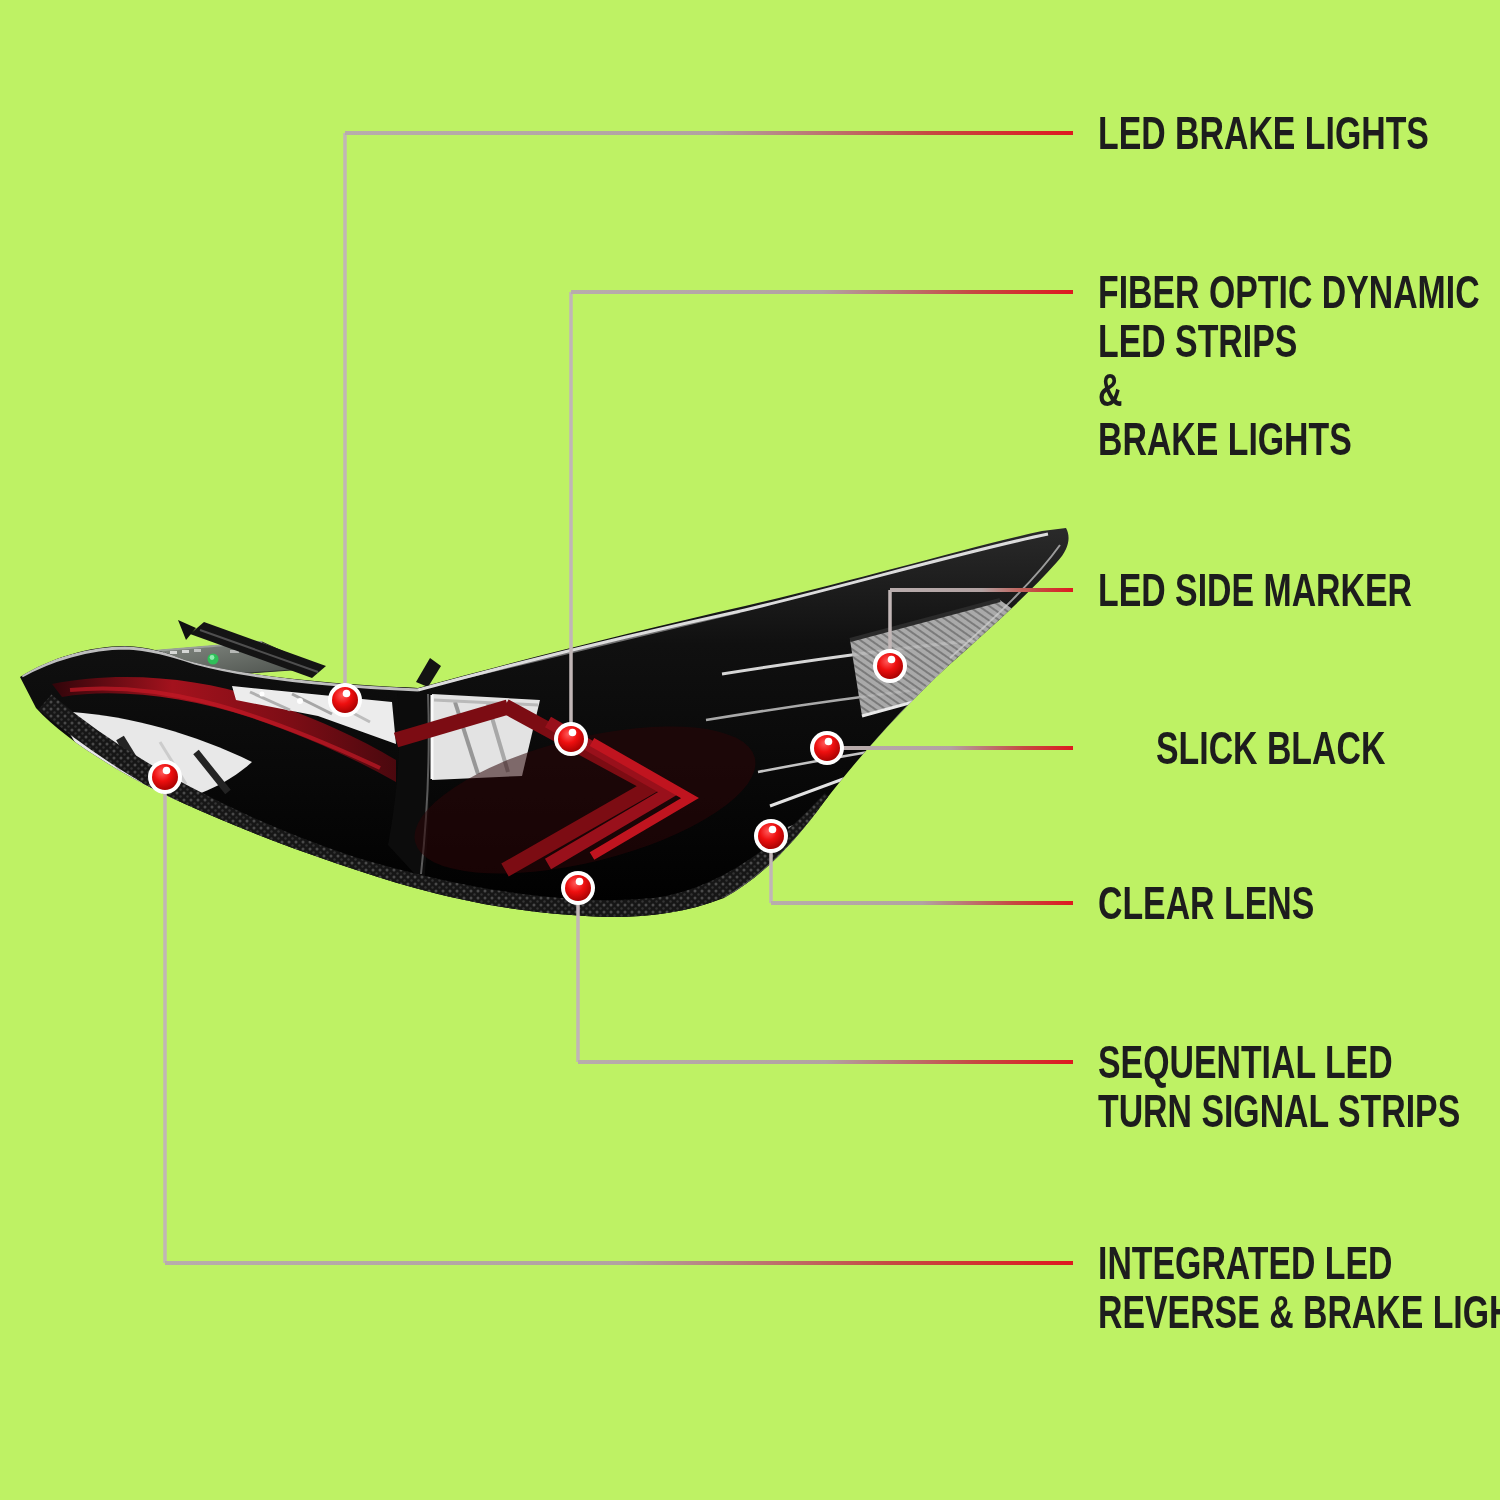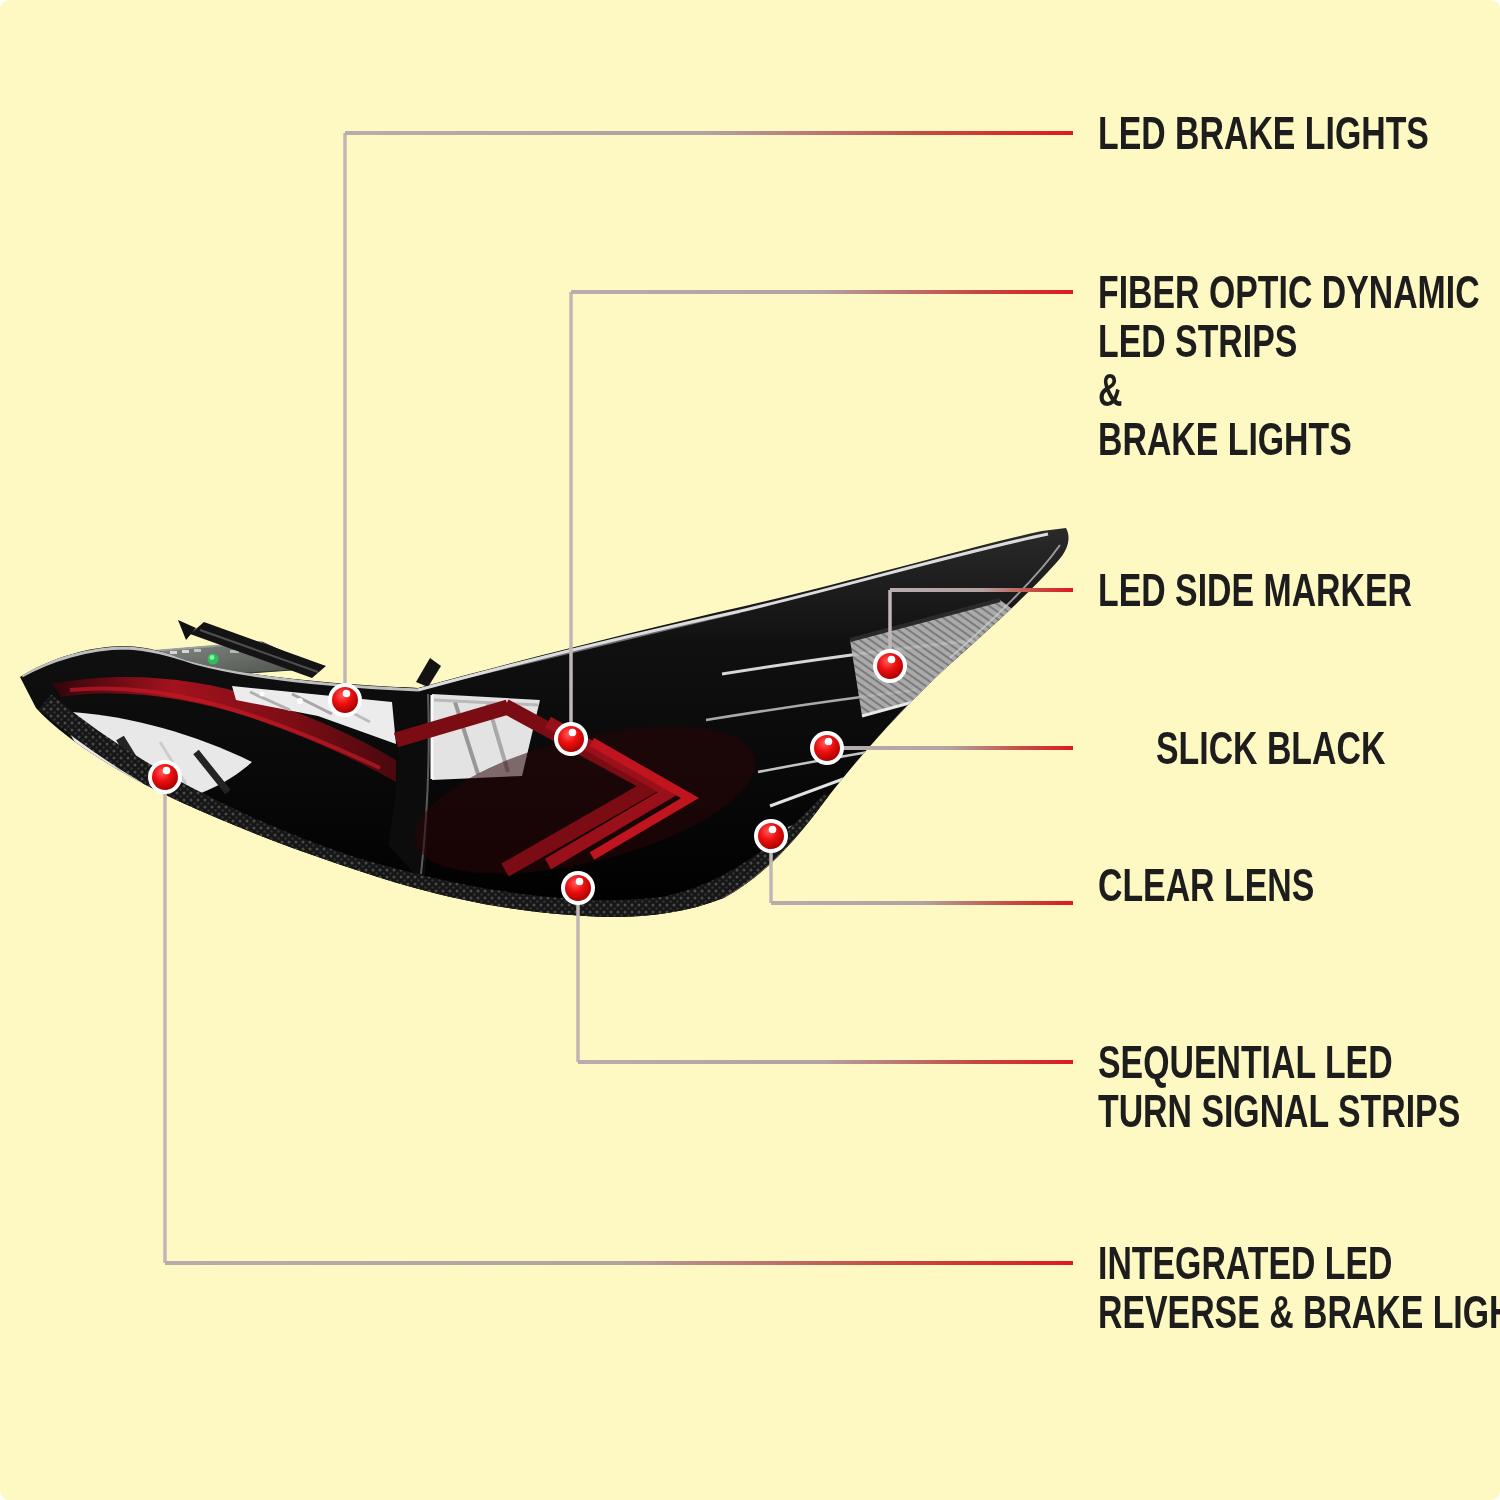--- a/index.html
+++ b/index.html
@@ -1,17 +1,17 @@
 <!DOCTYPE html>
 <html><head>
 <meta charset="utf-8">
 <style>
   html,body{margin:0;padding:0;background:#ffffff;}
-  #stage{position:relative;width:1500px;height:1500px;background:#fef9c3;overflow:hidden;
-         font-family:"Liberation Sans",sans-serif;border-radius:9px;}
+  #stage{position:relative;width:1500px;height:1500px;background:#bef264;overflow:hidden;
+         font-family:"Liberation Sans",sans-serif;}
   #lamp-svg{position:absolute;left:0;top:0;width:1500px;height:1500px;}
   .callout-label{position:absolute;color:#1d1d1d;font-weight:700;font-size:47px;line-height:49px;
                  white-space:nowrap;letter-spacing:0px;}
   .callout-label .condense{transform:scaleX(0.72);transform-origin:0 0;}
 </style>
 </head>
 <body>
 
 <div id="stage">
 
@@ -228,21 +228,21 @@
       <div class="callout-label" style="left: 1098px; top: 565px;">
         <div class="condense">
           <div>LED SIDE MARKER</div>
         </div>
       </div>
       <div class="callout-label" style="left: 1156px; top: 723px;">
         <div class="condense">
           <div>SLICK BLACK</div>
         </div>
       </div>
-      <div class="callout-label" style="left: 1098px; top: 860px;">
+      <div class="callout-label" style="left: 1098px; top: 878px;">
         <div class="condense">
           <div>CLEAR LENS</div>
         </div>
       </div>
       <div class="callout-label" style="left: 1098px; top: 1037px;">
         <div class="condense">
           <div>SEQUENTIAL LED</div>
           <div>TURN SIGNAL STRIPS</div>
         </div>
       </div>

